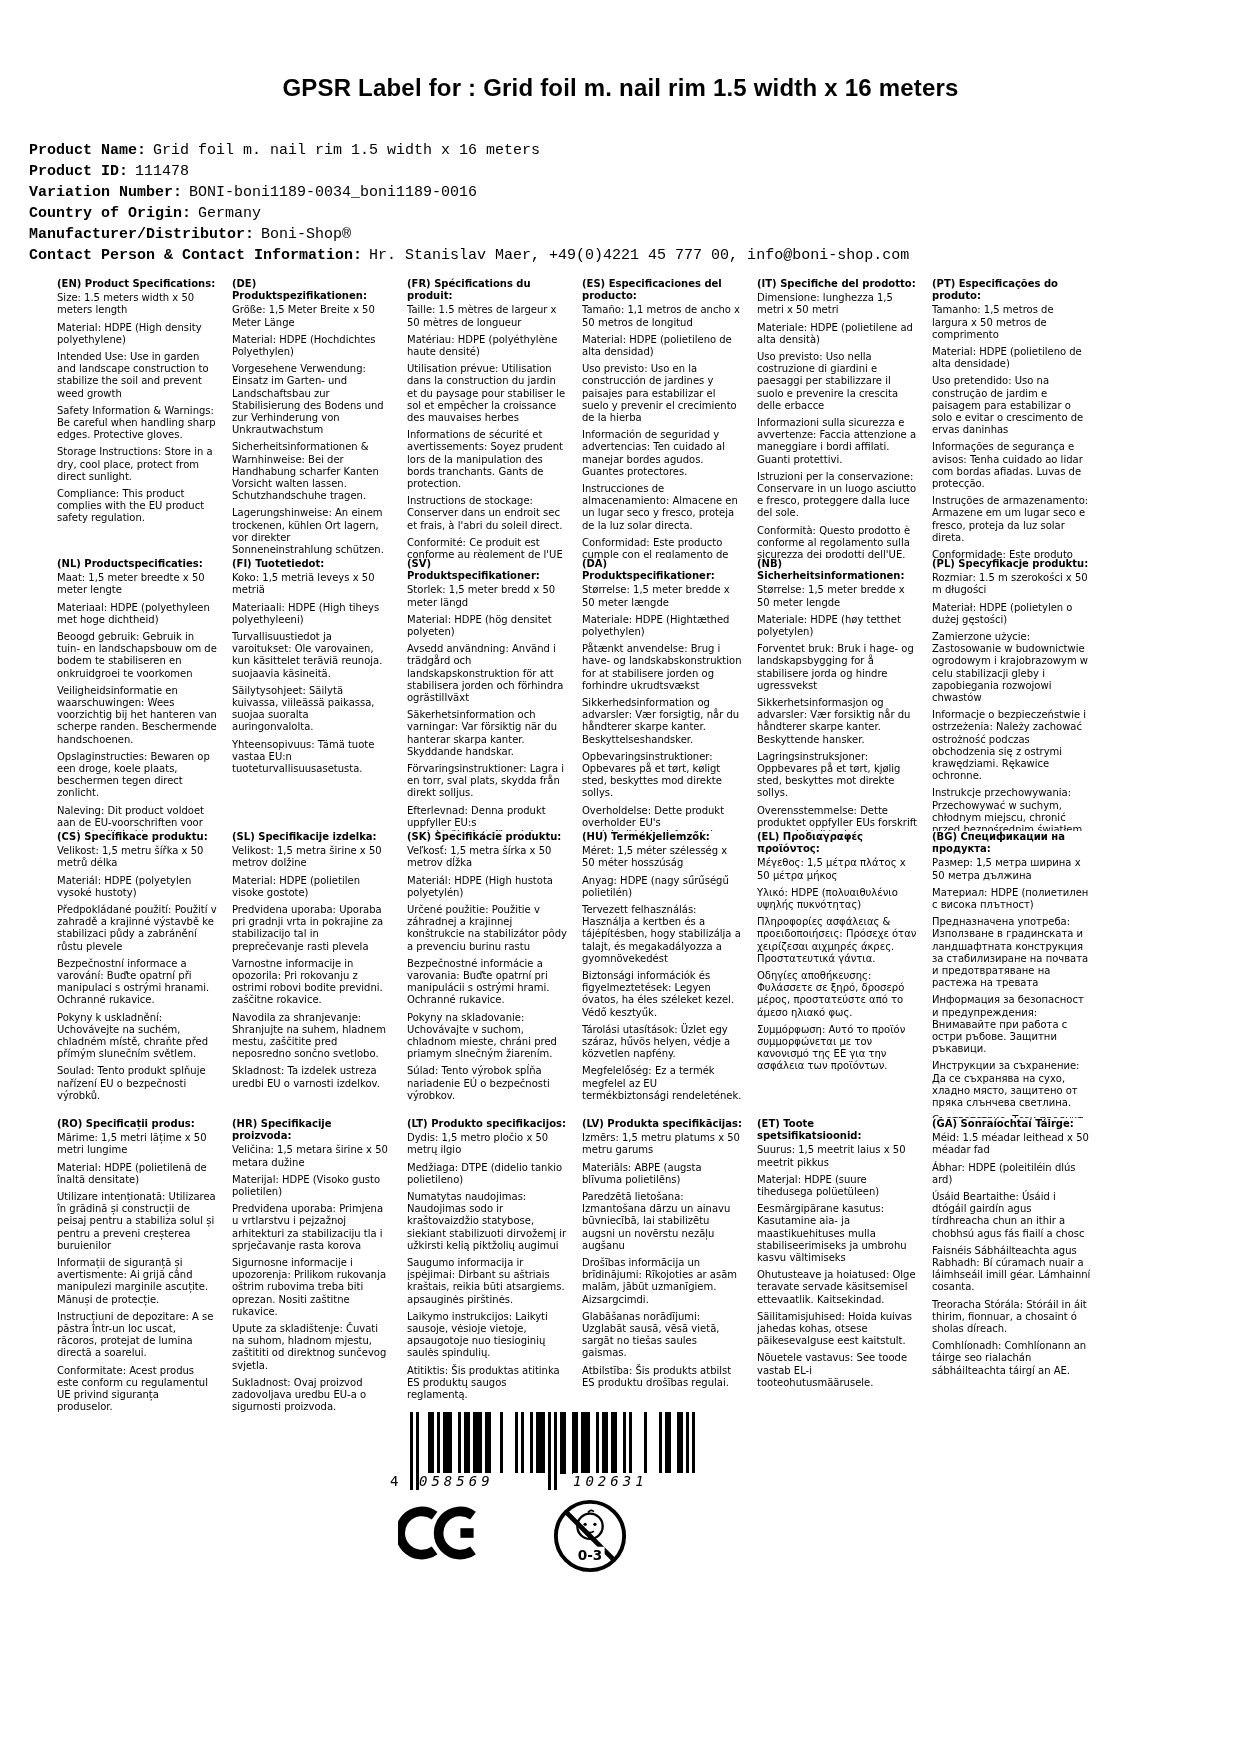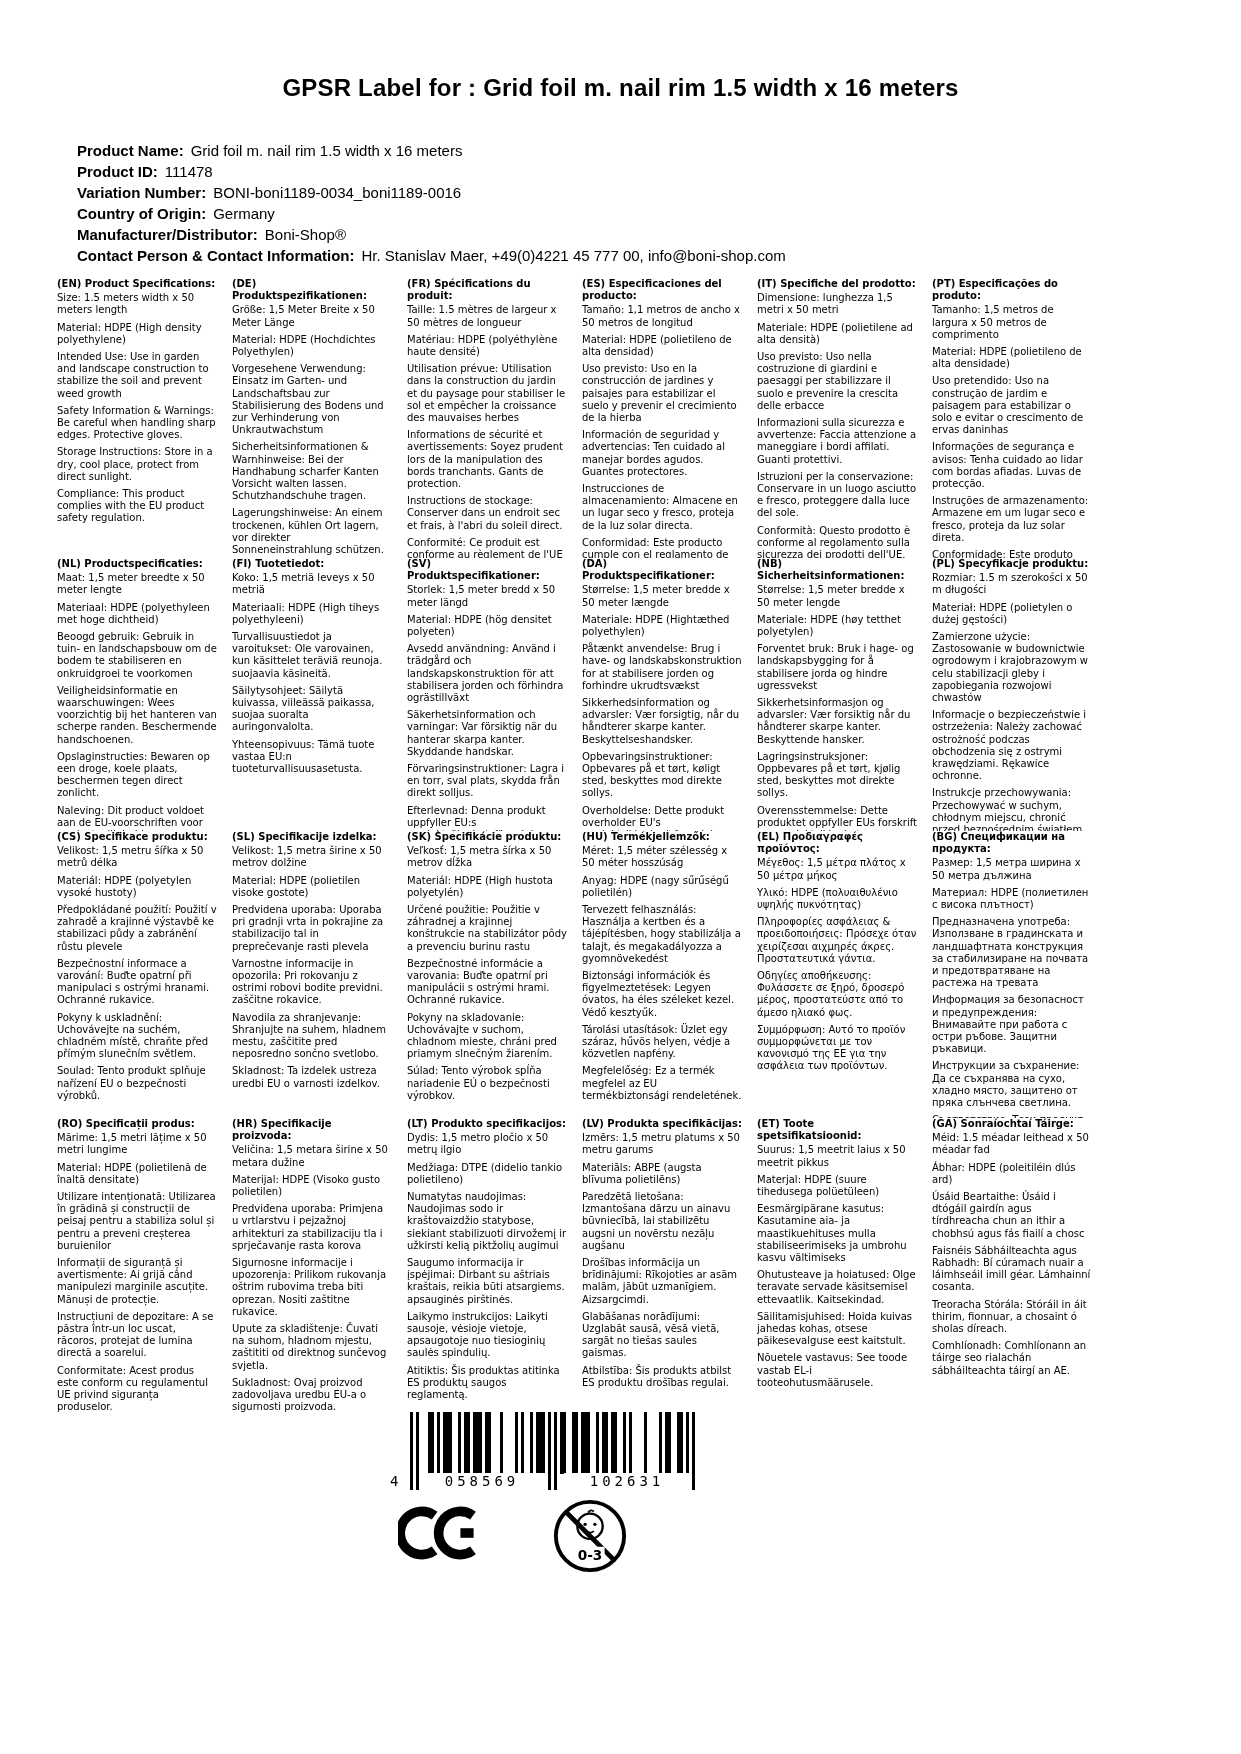--- a/index.html
+++ b/index.html
@@ -1,41 +1,41 @@
 <!DOCTYPE html>
 <html><head>
 <meta charset="utf-8">
 <style>
   html,body{margin:0;padding:0;background:#ffffff;}
   .page{position:relative;width:1241px;height:1754px;background:#ffffff;color:#000;
         font-family:"DejaVu Sans",sans-serif;overflow:hidden;}
   .title{padding-top:74px;text-align:center;font-family:"Liberation Sans",sans-serif;
          font-weight:bold;font-size:24px;letter-spacing:.2px;}
-  .product-info{margin:38px 0 0 77px;font-family:Liberation Sans, sans-serif;
+  .product-info{margin:38px 0 0 29px;font-family:Liberation Mono, monospace;
                 font-size:15px;line-height:21px;}
   .info-row{white-space:nowrap;}
   .info-label{font-weight:bold;}
   .info-value{margin-left:7px;}
   .spec-grid{position:absolute;left:57px;top:278px;display:grid;
              grid-template-columns:repeat(6,160px);column-gap:15px;
              grid-template-rows:280px 273px 287px auto;}
   .spec-block{font-size:10px;line-height:12.2px;overflow:hidden;}
   .spec-title{font-weight:bold;margin:0 0 2px 0;}
   .sp{margin:0 0 5px 0;overflow-wrap:break-word;}
   
   .barcode{position:absolute;left:388px;top:1412px;width:312px;height:80px;
            font-family:"DejaVu Sans Mono",monospace;}
   .bc-bars{position:absolute;left:22px;top:0;width:285px;height:78px;}
   .bar{position:absolute;top:0;width:3px;height:62px;background:#000;}
   .bar.tall{height:78px;}
   .bc-first{position:absolute;left:2px;top:61px;font-size:14px;}
-  .bc-group{position:absolute;top:61px;height:17px;background:#fff;text-align:center;
-            font-size:14px;letter-spacing:4px;}
+  .bc-group{position:absolute;top:61px;height:17px;background:#fff;
+            font-size:14px;letter-spacing:4px;font-style:italic;}
   .g1{left:31px;width:126px;}
-  .g2{left:176px;width:126px;}
+  .g2{left:185px;width:126px;}
   .ce-mark{position:absolute;left:398px;top:1506px;}
   .age-mark{position:absolute;left:551px;top:1497px;}
 </style>
 </head>
 <body>
 
 <div class="page">
 
   <div class="title">GPSR Label for : Grid foil m. nail rim 1.5 width x 16 meters</div>
 

